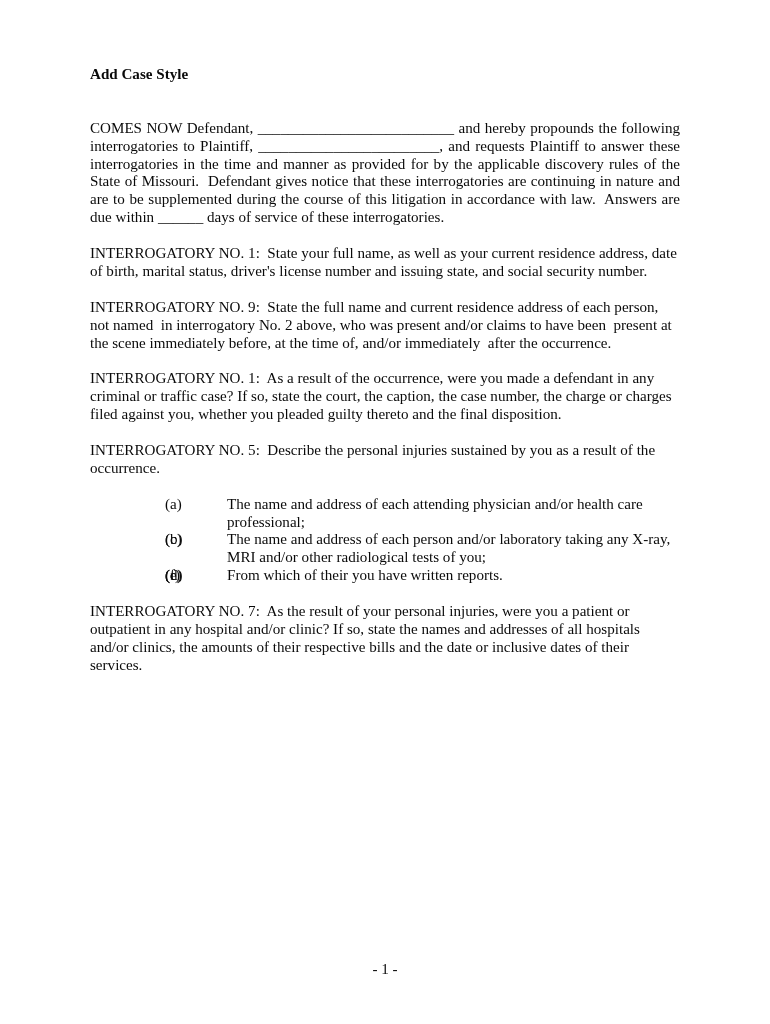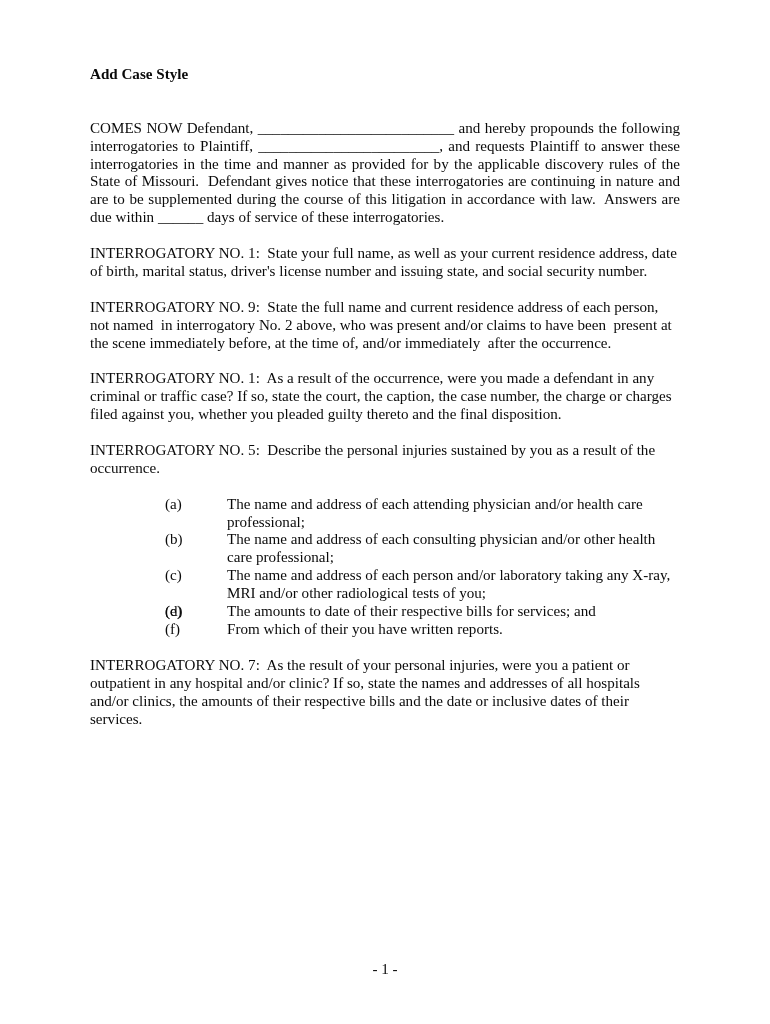--- a/index.html
+++ b/index.html
@@ -52,24 +52,24 @@
 
   <p><span class="u">INTERROGATORY NO. 9</span><span>:  State the full name and current residence address of each person, not named  in interrogatory No. 2 above, who was present and/or claims to have been  present at the scene immediately before, at the time of, and/or immediately  after the occurrence.</span></p>
 
   <p><span class="u">INTERROGATORY NO. 1</span><span>:  As a result of the occurrence, were you made a defendant in any criminal or traffic case? If so, state the court, the caption, the case number, the charge or charges filed against you, whether you pleaded guilty thereto and the final disposition.</span></p>
 
   <p><span class="u">INTERROGATORY NO. 5</span><span>:  Describe the personal injuries sustained by you as a result of the occurrence.</span></p>
 
 
   <div class="sub-list">
     <div class="sub-item"><span class="item-label">(a)</span><span>The name and address of each attending physician and/or health care professional;</span></div>
-    <div class="sub-item"><span class="item-label">(b)</span><span>The name and address of each consulting physician and/or other health care professional;</span></div>
+    <div class="sub-item"><span class="item-label">(b)</span></div>
     <div class="sub-item"><span class="item-label">(c)</span><span>The name and address of each person and/or laboratory taking any X-ray, MRI and/or other radiological tests of you;</span></div>
     <div class="sub-item"><span class="item-label">(d)</span></div>
-    <div class="sub-item"><span class="item-label">(e)</span><span>The amounts to date of their respective bills for services; and</span></div>
+    <div class="sub-item"><span class="item-label">(e)</span></div>
     <div class="sub-item"><span class="item-label">(f)</span><span>From which of their you have written reports.</span></div>
   </div>
 
   <p><span class="u">INTERROGATORY NO. 7</span><span>:  As the result of your personal injuries, were you a patient or outpatient in any hospital and/or clinic? If so, state the names and addresses of all hospitals and/or clinics, the amounts of their respective bills and the date or inclusive dates of their services.</span></p>
 
 </div>
 
 <div class="page-footer">- 1 -</div>
 
 </body></html>

